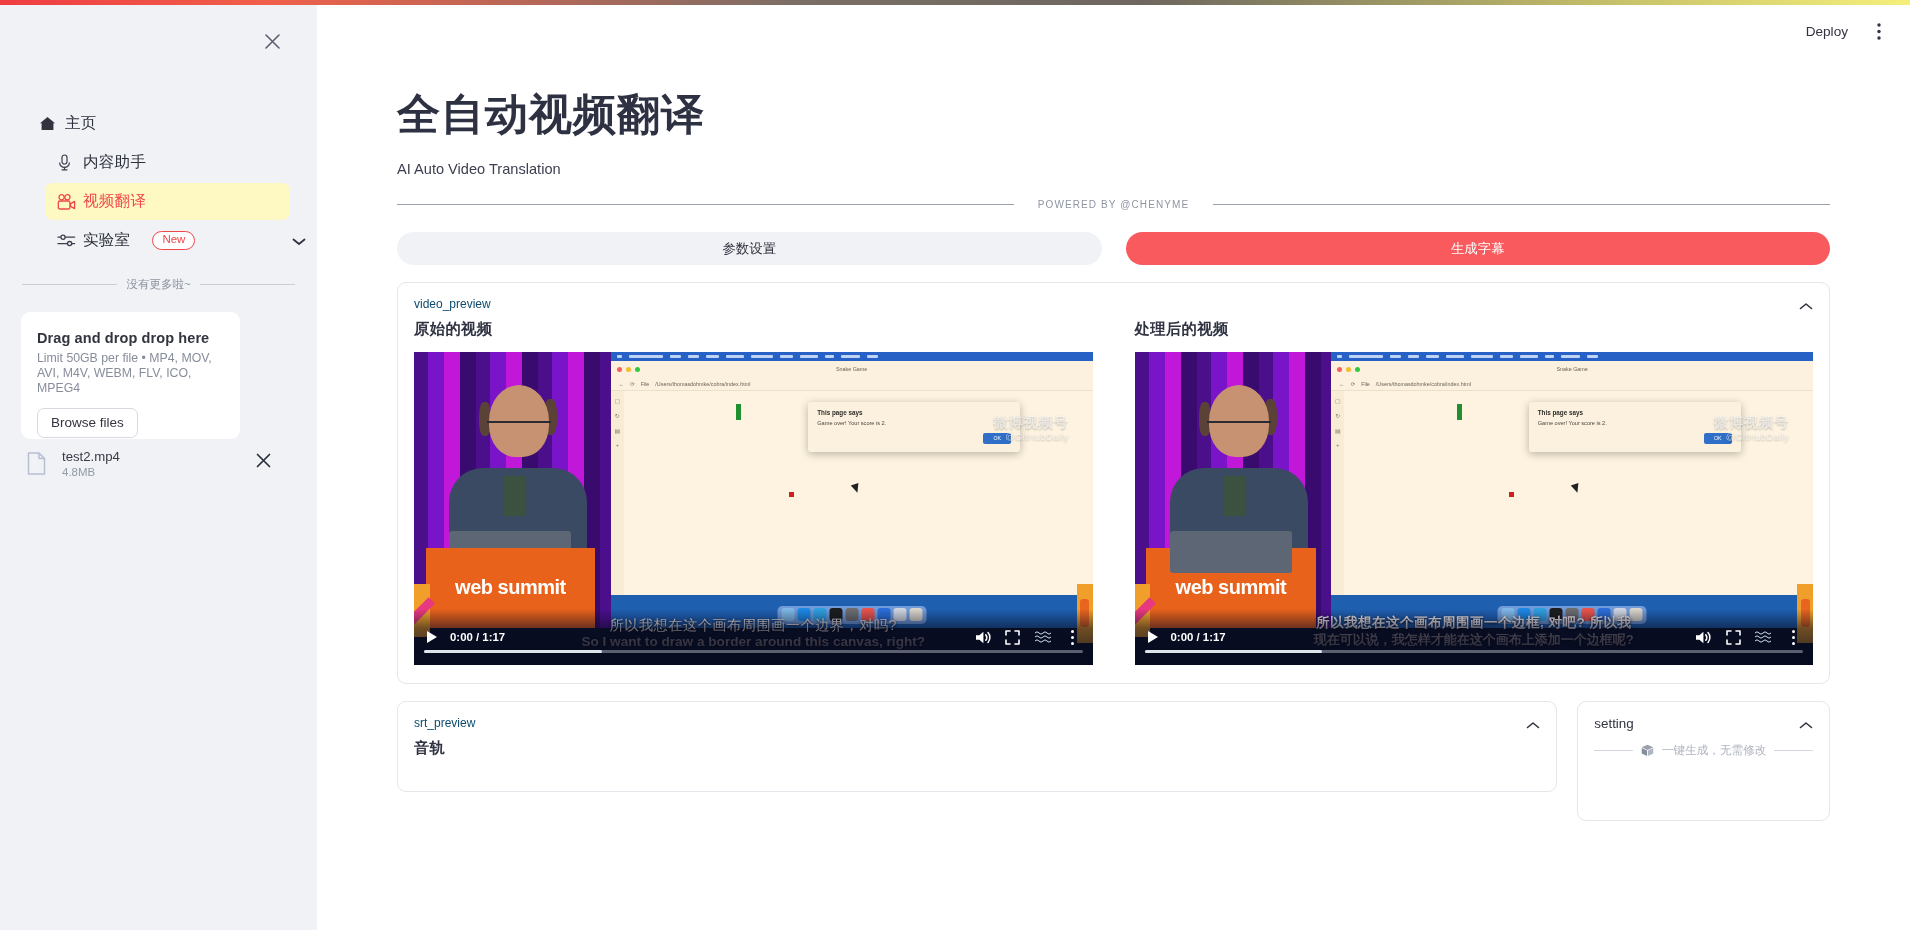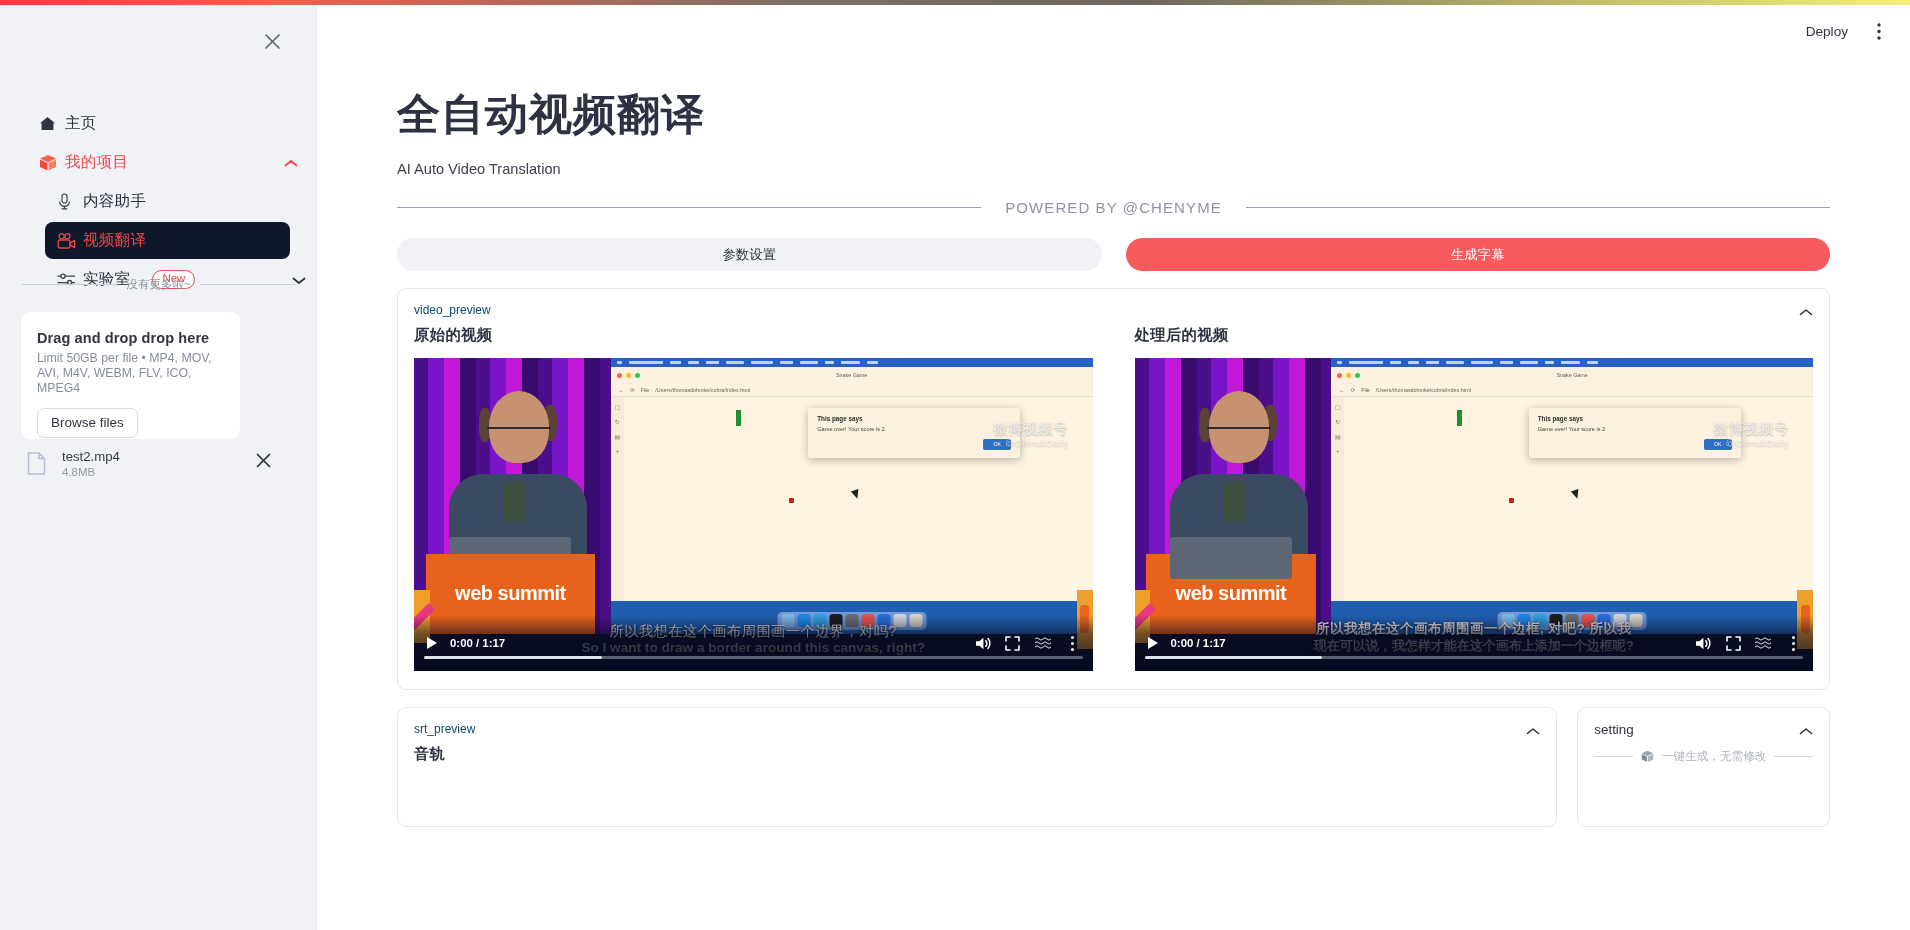--- a/index.html
+++ b/index.html
@@ -42,21 +42,21 @@
     border-radius: 8px;
     cursor: pointer;
     font-size: 15.5px;
     color: #2b2f3a;
     position: relative;
   }
   .nav-item .ico { width: 26px; display:flex; align-items:center; justify-content:flex-start; }
   .nav-item .lbl { letter-spacing: .3px; }
   .nav-item.accent { color: #f0474b; }
   .nav-item.sub { margin-left: 45px; margin-right: 27px; }
-  .nav-item.active { background: #0f172a; color: #f0474b; }
+  .nav-item.active { background: #fef9c3; color: #f0474b; }
   .nav-item .caret { position: absolute; right: -8px; top: 50%; transform: translateY(-50%); }
   .nav-item.sub .caret { right: -16px; }
   .badge-new {
     border: 1px solid #f0474b; color: #f0474b;
     border-radius: 11px; font-size: 11.5px;
     padding: 2px 9px 3px; margin-left: 22px; line-height: 1;
     background: #ffffff;
   }
 
   .no-more {
@@ -118,21 +118,21 @@
   h1.page-title {
     margin-top: 85px;
     font-size: 43px; font-weight: 700; color: #2d3142;
     letter-spacing: 1px; line-height: 1.12;
   }
   .page-sub { margin-top: 23px; font-size: 14.6px; color: #3d4051; }
 
   .powered {
     margin-top: 22px;
     display: flex; align-items: center; gap: 24px;
-    color: #8e94a1; font-size: 15px; letter-spacing: 1.1px;
+    color: #8e94a1; font-size: 10px; letter-spacing: 1.1px;
   }
   .powered .line { flex: 1; height: 1px; background: #9aa0ac; }
 
   .btnrow { margin-top: 22px; display: flex; gap: 24px; }
   .bigbtn {
     flex: 1; height: 33px; border-radius: 17px;
     display: flex; align-items: center; justify-content: center;
     font-size: 13.4px; cursor: pointer; border: none;
     font-family: inherit;
   }
@@ -246,21 +246,21 @@
     width: 70%;
     text-align:center; pointer-events:none;
   }
   .subs .l1 { color:#efe7e9; font-size:14.2px; font-weight:500; text-shadow:0 1px 3px #000; letter-spacing:.5px;}
   .subs .l2 { color:#9c8f92; font-size:13.6px; font-weight:600; text-shadow:0 1px 3px #000; margin-top:-1px;}
   .subs.dense .l1 { font-size:13.5px; font-weight:700; }
   .subs.dense .l2 { font-size:13px; }
 
   
   .bottomrow { display:flex; gap: 20px; margin-top: 17px; align-items: flex-start; }
-  .card.srt { flex: 1 1 auto; width: 1180px; height: 120px; margin-top:0;}
+  .card.srt { flex: 1 1 auto; width: 1180px; height: 91px; margin-top:0;}
   .card.setting { width: 257px; height: 120px; margin-top:0;}
   .srt-h { font-size:15.2px; font-weight:700; color:#2f3342; padding: 8px 16px 0 16px; letter-spacing:.4px;}
   .set-divider {
     display:flex; align-items:center; gap:8px; padding: 12px 16px 0 16px;
     color:#adb2bd; font-size:11.6px; white-space:nowrap;
   }
   .set-divider .line { flex:1; height:1px; background:#d3d7df; }
 </style>
 </head>
 <body>
@@ -281,35 +281,20 @@
 
       <div class="nav-item">
         <span class="ico">
           <svg width="17" height="15" viewBox="0 0 17 15">
               <path d="M8.5 1 L16 7.2 L14.4 7.2 L14.4 14 L2.6 14 L2.6 7.2 L1 7.2 Z" fill="#31333f"></path>
             </svg>
         </span>
         <span class="lbl">主页</span>
       </div>
 
-      <div class="nav-item accent">
-        <span class="ico">
-          <svg width="18" height="18" viewBox="0 0 18 18">
-            <path d="M9 1 L17 4.6 L9 8.2 L1 4.6 Z" fill="#fb5e4e"></path>
-            <path d="M1 5.4 L8.4 8.9 L8.4 16.6 L1 13.1 Z" fill="#f3493c"></path>
-            <path d="M17 5.4 L9.6 8.9 L9.6 16.6 L17 13.1 Z" fill="#fc7b63"></path>
-          </svg>
-        </span>
-        <span class="lbl">我的项目</span>
-        <span class="caret">
-          <svg width="14" height="9" viewBox="0 0 14 9">
-              <path d="M1.5 6.5 L7 2 L12.5 6.5" stroke="#f0474b" stroke-width="1.8" fill="none" stroke-linecap="round" stroke-linejoin="round"></path>
-            </svg>
-        </span>
-      </div>
 
       <div class="nav-item sub">
         <span class="ico">
           <svg width="15" height="17" viewBox="0 0 15 17">
             <rect x="5" y="1" width="5" height="9" rx="2.5" stroke="#3b3f4c" stroke-width="1.2" fill="none"></rect>
             <path d="M2.6 8.5 a4.9 4.9 0 0 0 9.8 0" stroke="#3b3f4c" stroke-width="1.2" fill="none"></path>
             <path d="M7.5 13.4 L7.5 15.8 M5 15.8 L10 15.8" stroke="#3b3f4c" stroke-width="1.2" fill="none" stroke-linecap="round"></path>
           </svg>
         </span>
         <span class="lbl">内容助手</span>

